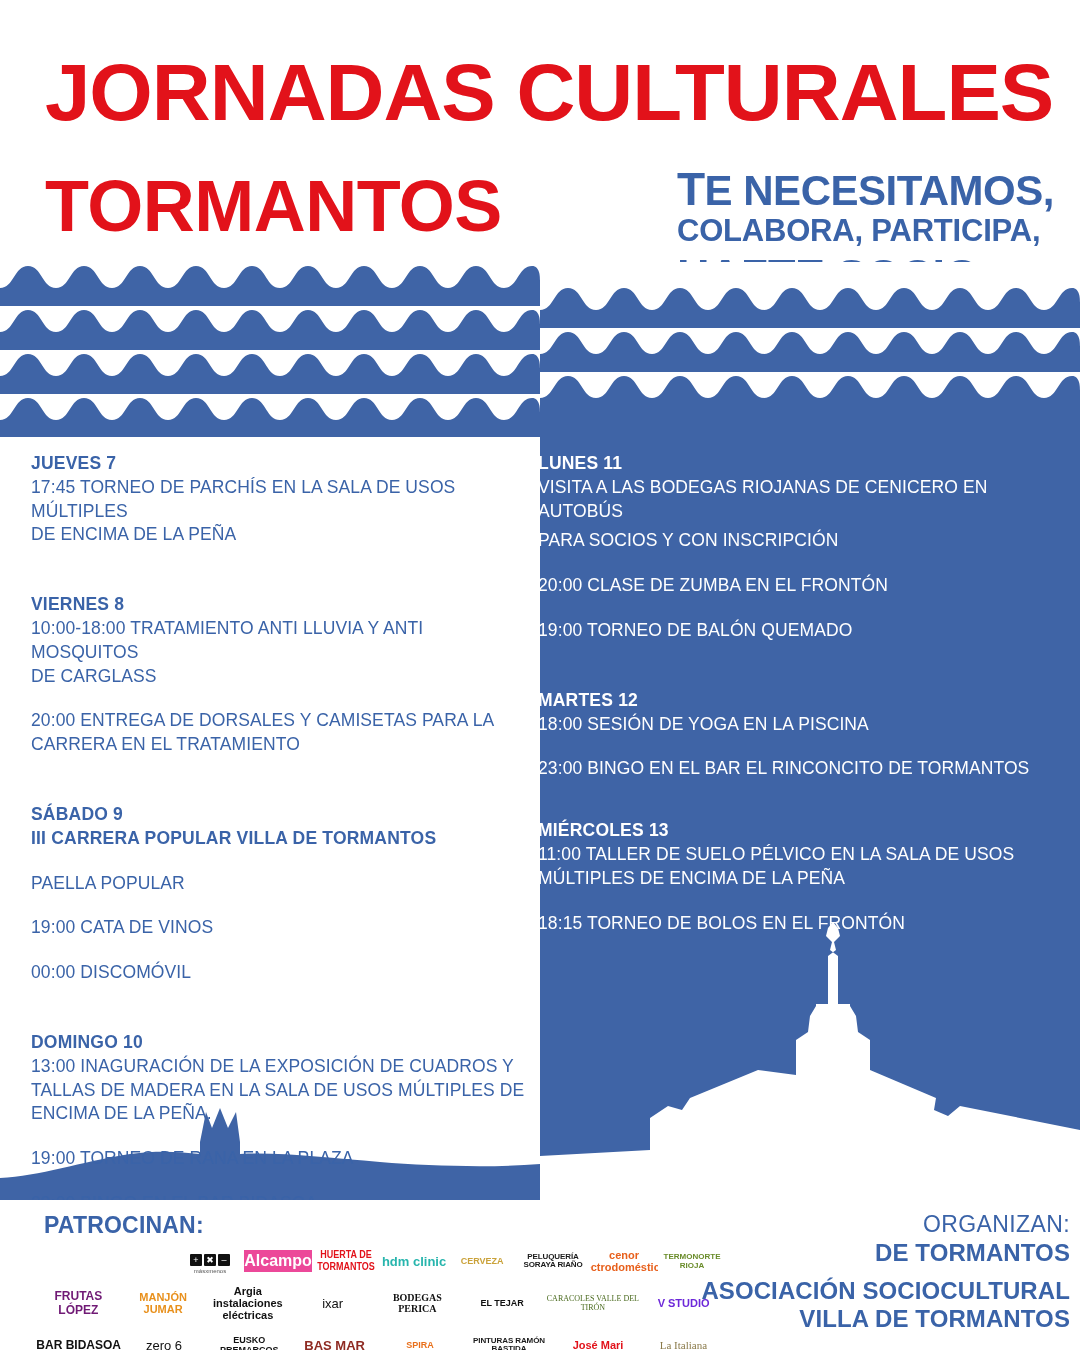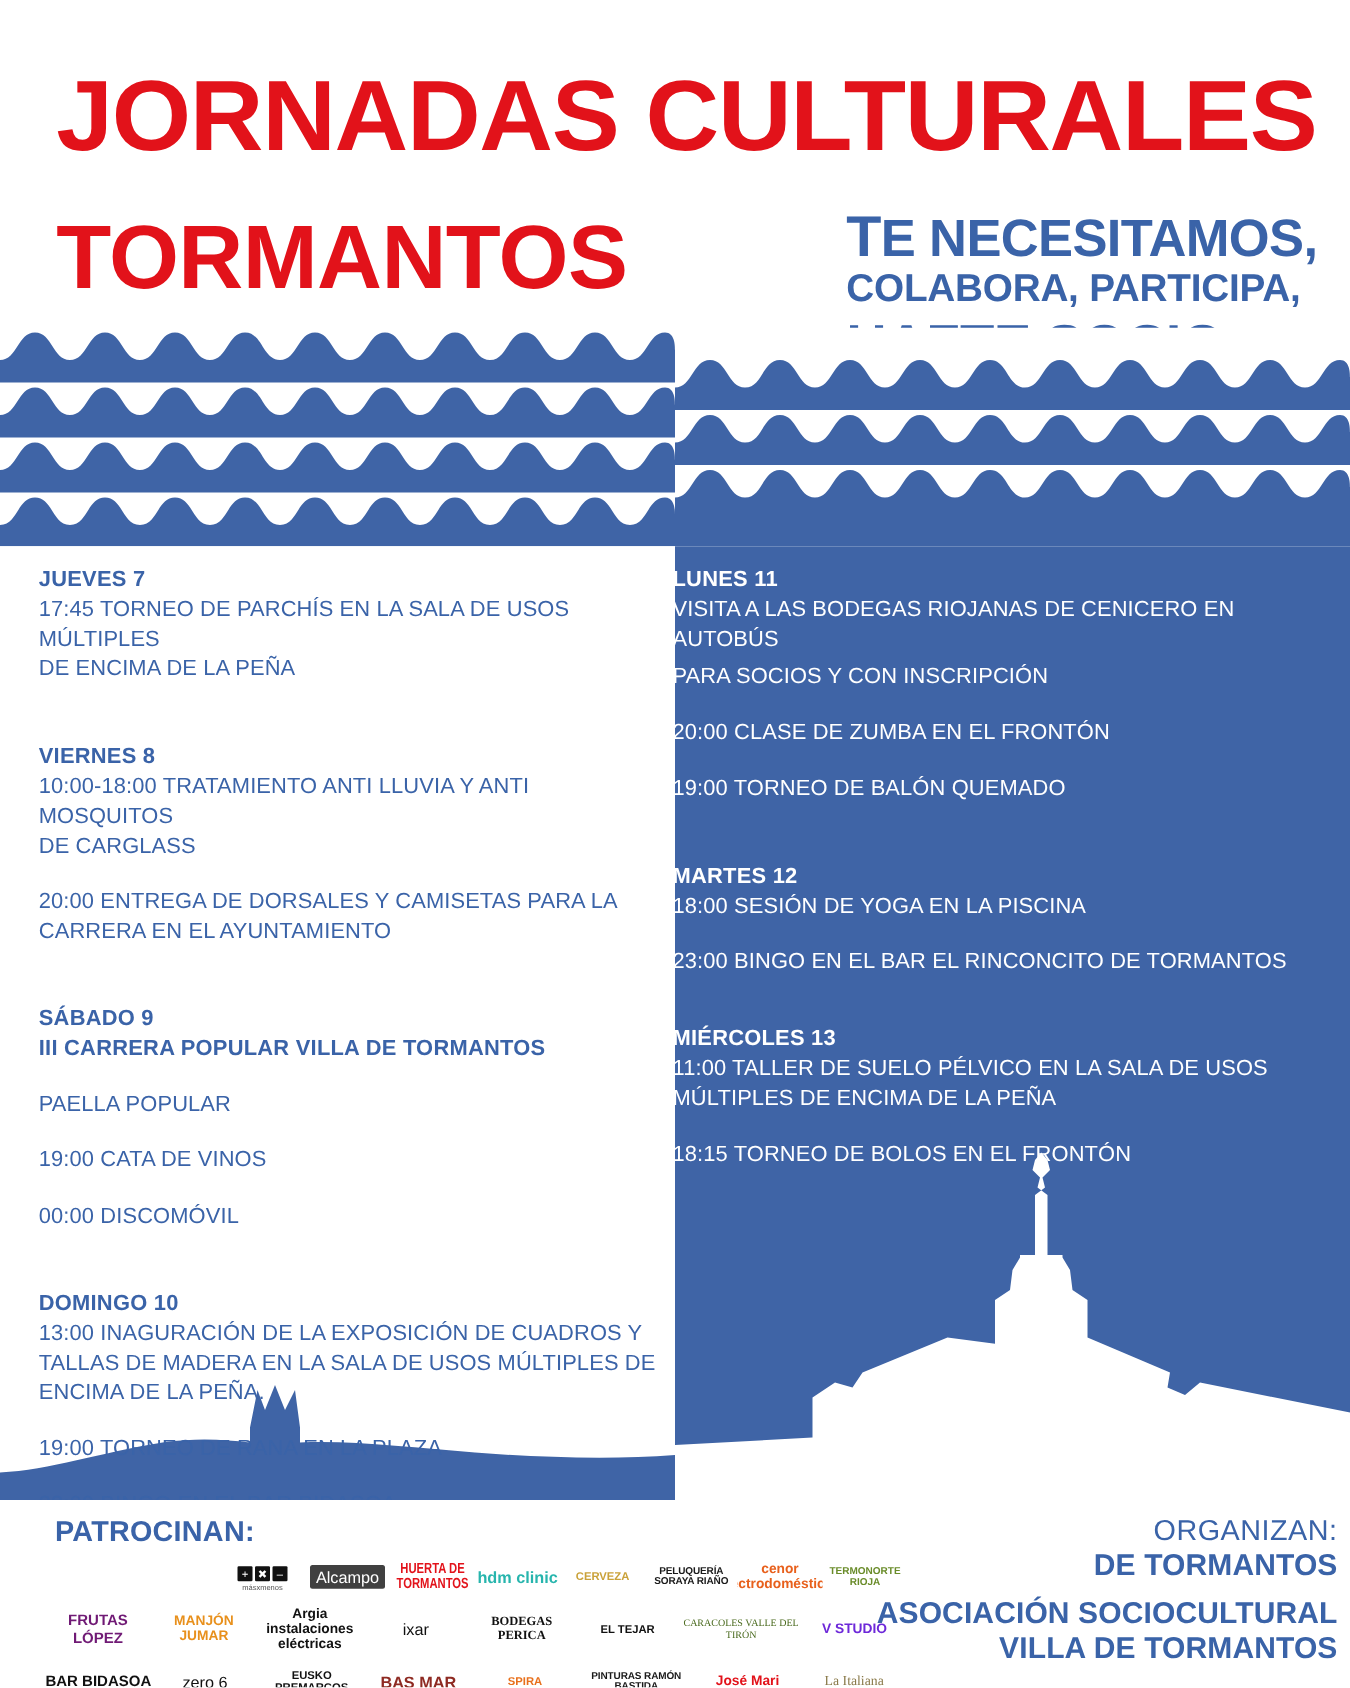--- a/index.html
+++ b/index.html
@@ -86,21 +86,21 @@
   .organizan{
     position:absolute;right:22px;top:10px;text-align:right;color:#3a63a8;
   }
   .org-label{font-size:23px;font-weight:normal;letter-spacing:0.4px;line-height:1.25;}
   .org-line{font-size:24px;font-weight:bold;letter-spacing:0.1px;line-height:1.2;}
   .org-block2{margin-top:9px;}
 
   
   .box-badge{display:inline-block;background:#111;color:#fff;width:12px;height:12px;
     font-size:9px;line-height:12px;text-align:center;margin:0 1px;border-radius:1px;}
-  .pill-red{background:#404040;color:#fff;padding:2px 5px;font-size:13px;font-weight:normal;border-radius:2px;display:inline-block;}
+  .pill-red{background:#ec4899;color:#fff;padding:2px 5px;font-size:16px;font-weight:bold;border-radius:2px;display:inline-block;}
 </style>
 </head>
 <body>
 
 <div id="poster">
 
   <div class="header">
     <div class="title-main">JORNADAS CULTURALES</div>
     <div class="title-sub">TORMANTOS</div>
 
@@ -154,21 +154,21 @@
     </div>
 
     <div class="gap-lg"></div>
 
     <div class="day">
       <div class="day-name">VIERNES 8</div>
       <div class="ev">10:00-18:00 TRATAMIENTO ANTI LLUVIA Y ANTI MOSQUITOS</div>
       <div class="ev">DE CARGLASS</div>
       <div class="gap-sm"></div>
       <div class="ev">20:00 ENTREGA DE DORSALES Y CAMISETAS PARA LA</div>
-      <div class="ev">CARRERA EN EL AYUNTAMIENTO</div>
+      <div class="ev">CARRERA EN EL TRATAMIENTO</div>
     </div>
 
     <div class="gap-lg"></div>
 
     <div class="day">
       <div class="day-name">SÁBADO 9</div>
       <div class="day-name">III CARRERA POPULAR VILLA DE TORMANTOS</div>
       <div class="gap-sm"></div>
       <div class="ev">PAELLA POPULAR</div>
       <div class="gap-sm"></div>

